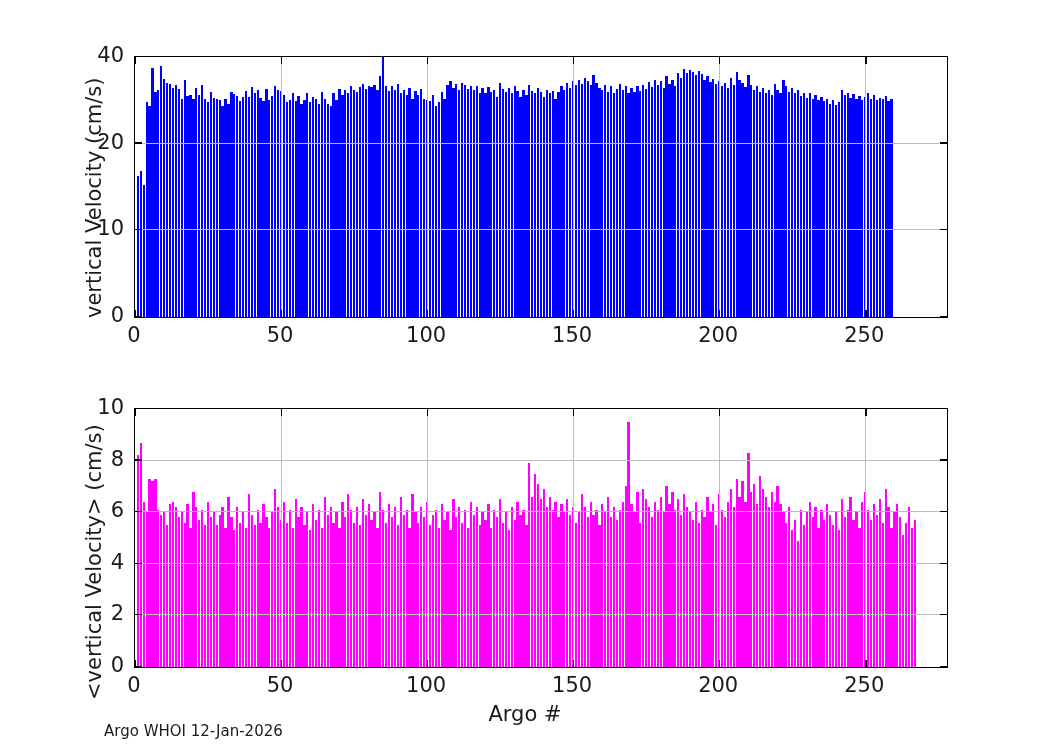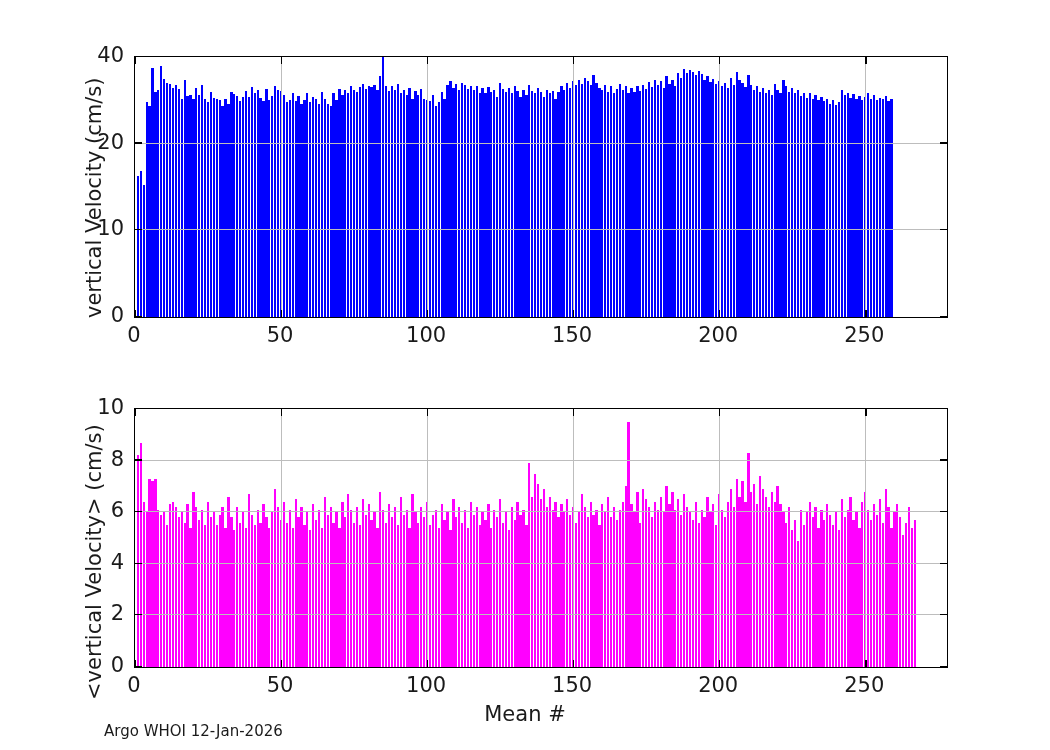--- a/index.html
+++ b/index.html
@@ -807,18 +807,18 @@
       </div>
     <div id="xticklabels-std">
         <div class="xlabel-tick" style="left: 94px; width: 80px; top: 315px;">0</div>
         <div class="xlabel-tick" style="left: 240.043px; width: 80px; top: 315px;">50</div>
         <div class="xlabel-tick" style="left: 386.086px; width: 80px; top: 315px;">100</div>
         <div class="xlabel-tick" style="left: 532.129px; width: 80px; top: 315px;">150</div>
         <div class="xlabel-tick" style="left: 678.173px; width: 80px; top: 315px;">200</div>
         <div class="xlabel-tick" style="left: 824.216px; width: 80px; top: 315px;">250</div>
       </div>
 
-    <div class="axis-title-x" style="left:0; top:342px;">Mean #</div>
+    <div class="axis-title-x" style="left:0; top:342px;">Argo #</div>
   </div>
 
   <div class="footer-note" style="left:104px; top:722px;">Argo WHOI 12-Jan-2026</div>
 
 </div>
 
 </body></html>

